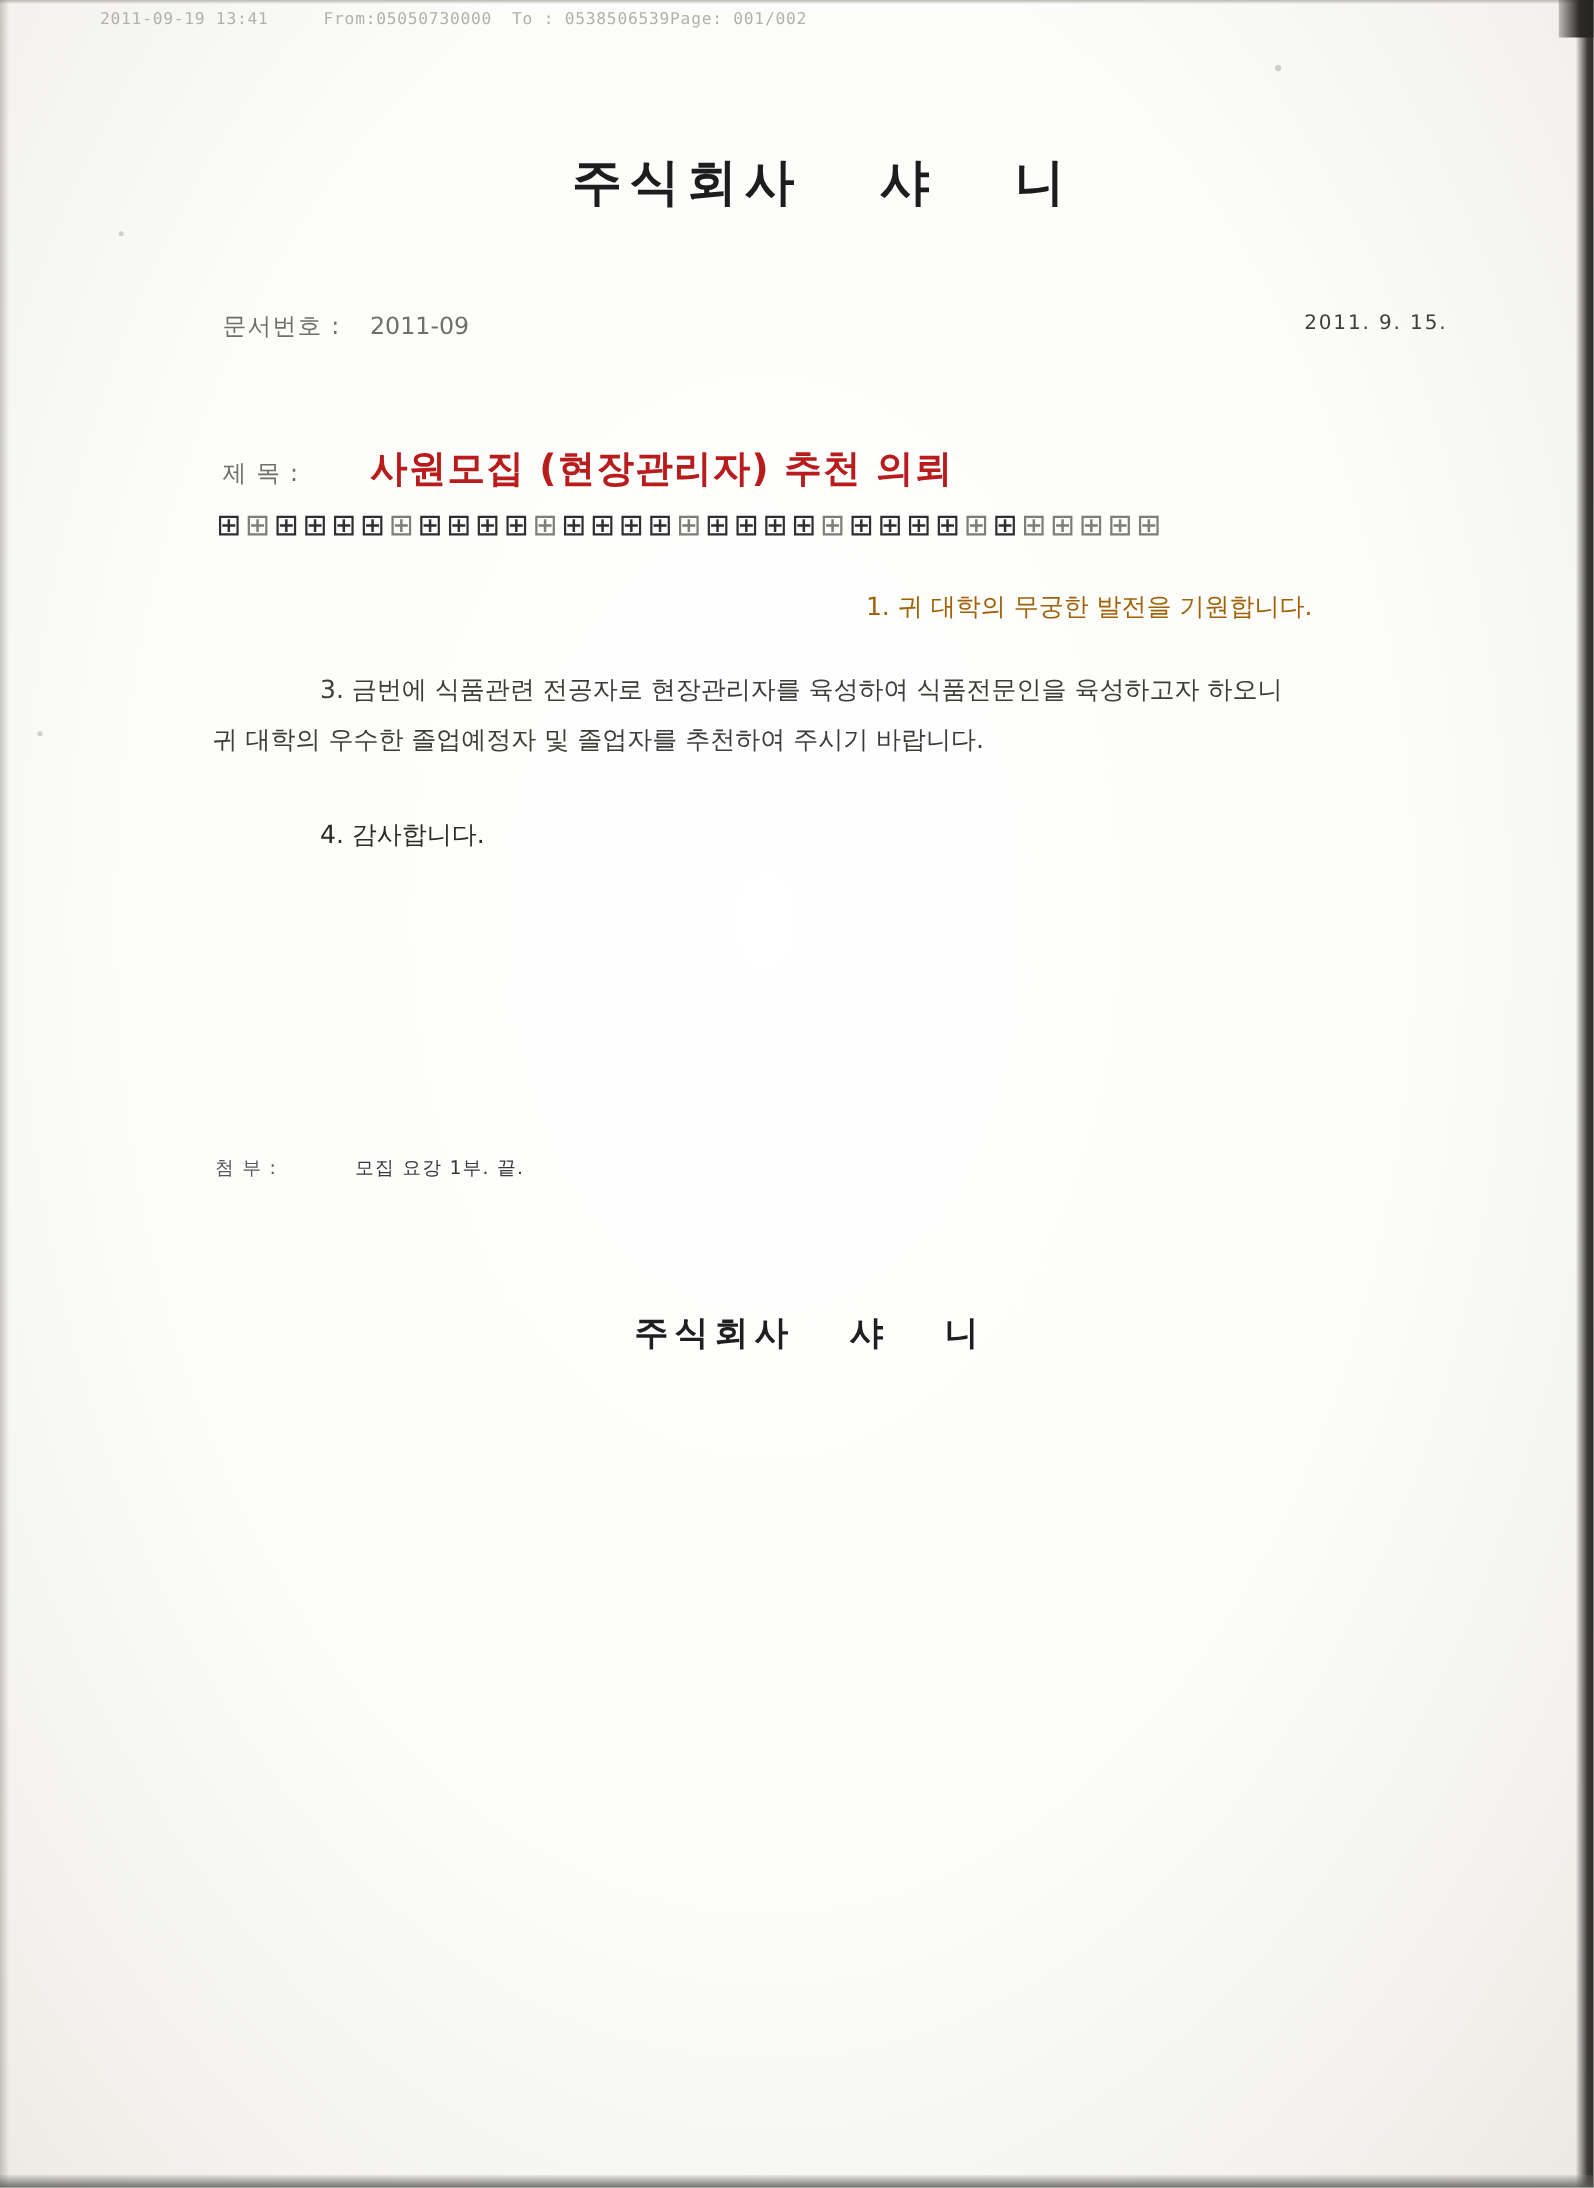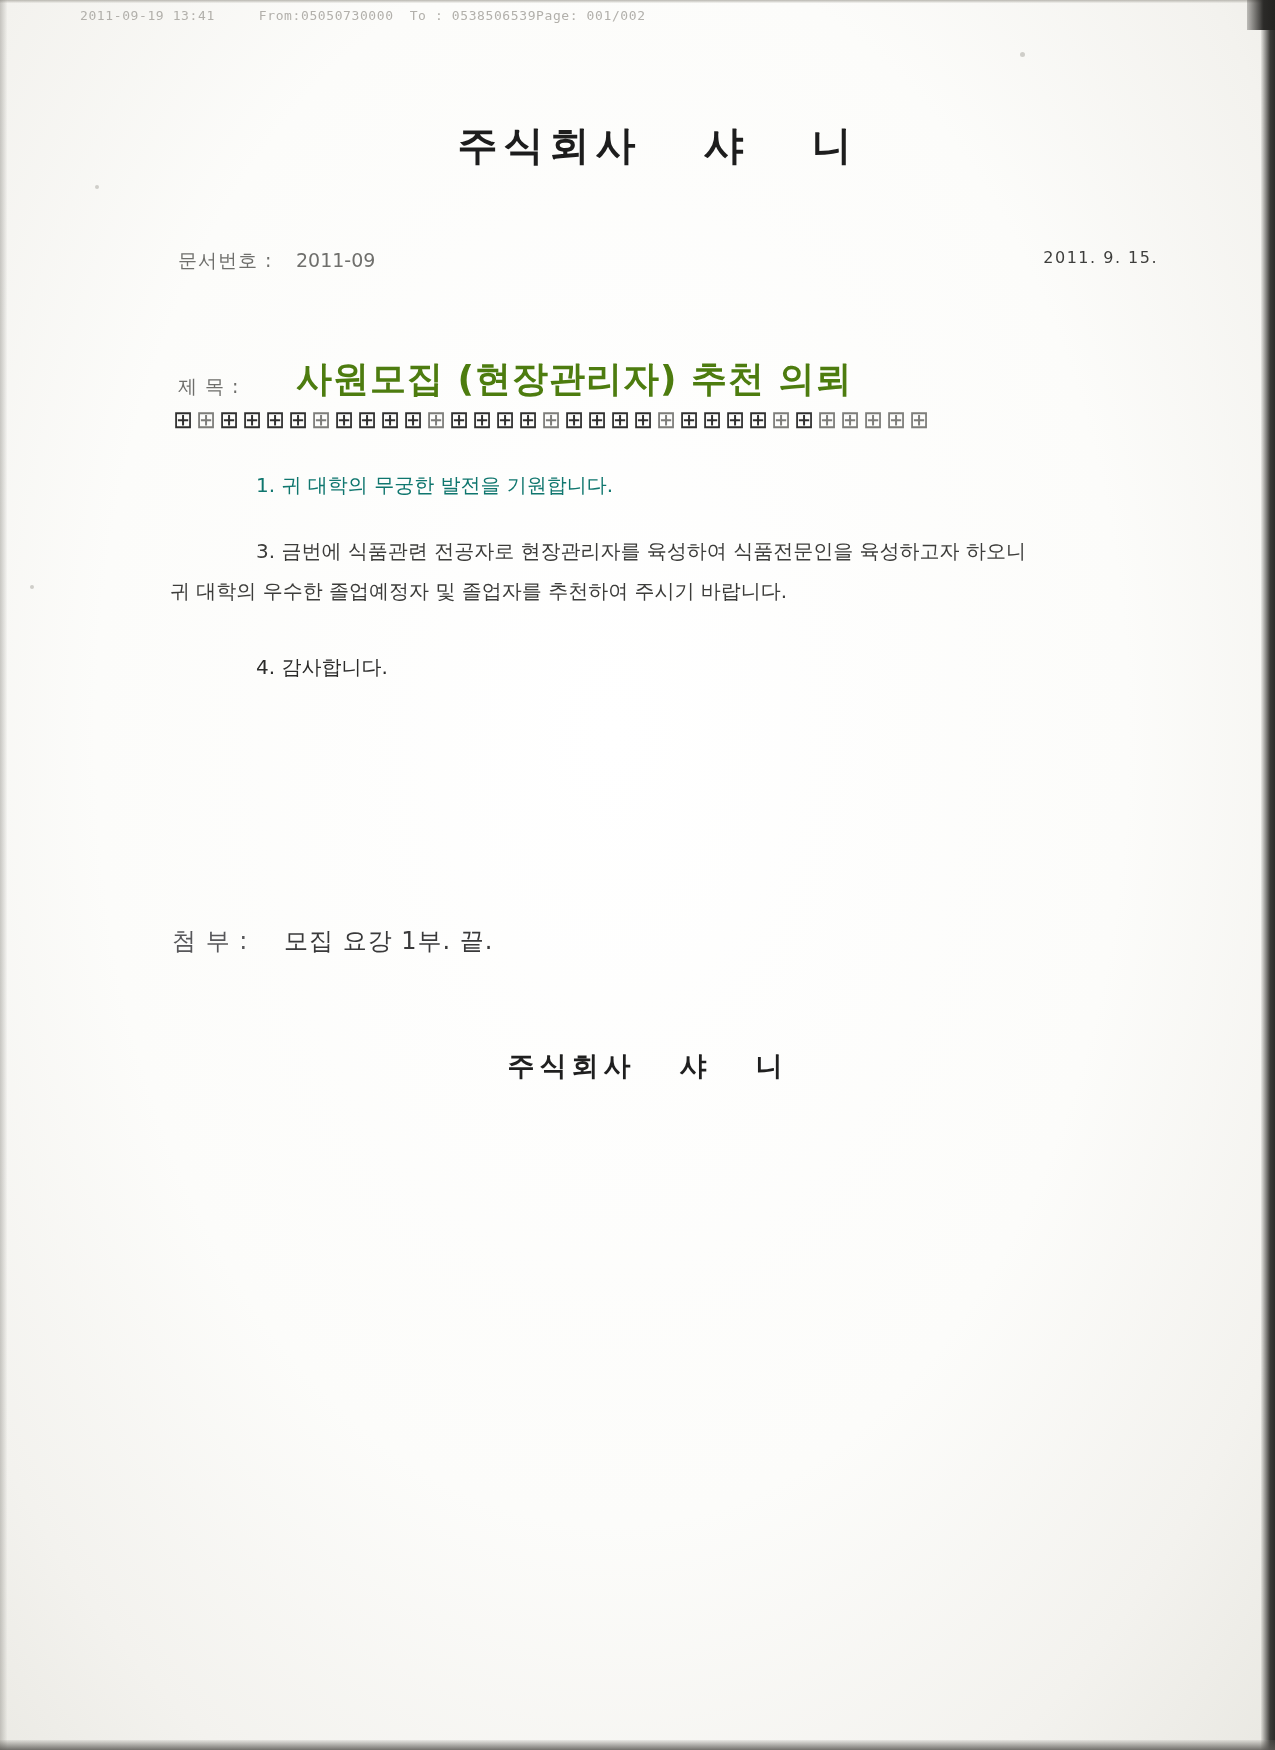--- a/index.html
+++ b/index.html
@@ -139,23 +139,23 @@
   .subject-label {
     display: inline-block;
     width: 118px;
     font-size: 19px;
     color: #6e6e6b;
     letter-spacing: 1px;
     vertical-align: bottom;
     padding-bottom: 4px;
   }
   .subject-text {
-    font-size: 36px;
+    font-size: 30px;
     font-weight: bold;
-    color: #4d7c0f;
+    color: #b91c1c;
     letter-spacing: 1px;
   }
 
   
   .sep-row {
     position: absolute;
     left: 172px;
     top: 408px;
     width: 880px;
     font-size: 24px;
@@ -181,29 +181,29 @@
     width: 880px;
     color: #262626;
     font-size: 20px;
     line-height: 40px;
   }
   .para {
     margin-bottom: 26px;
     text-indent: 0;
   }
   .para .indent { display: inline-block; width: 86px; }
-  .para.p1 { color: #0f766e; }
+  .para.p1 { color: #a16207; text-align: right; }
   .para.p3 { color: #3c3c3a; }
   .para.p4 { color: #2b2b2a; margin-top: 36px; }
 
   .attach {
     position: absolute;
     left: 172px;
     top: 925px;
-    font-size: 24px;
+    font-size: 15px;
     color: #39393a;
     white-space: nowrap;
     letter-spacing: 1px;
   }
   .attach .lbl { display: inline-block; width: 112px; color: #57575a; }
 
   .signature {
     position: absolute;
     top: 1048px;
     left: 0;

